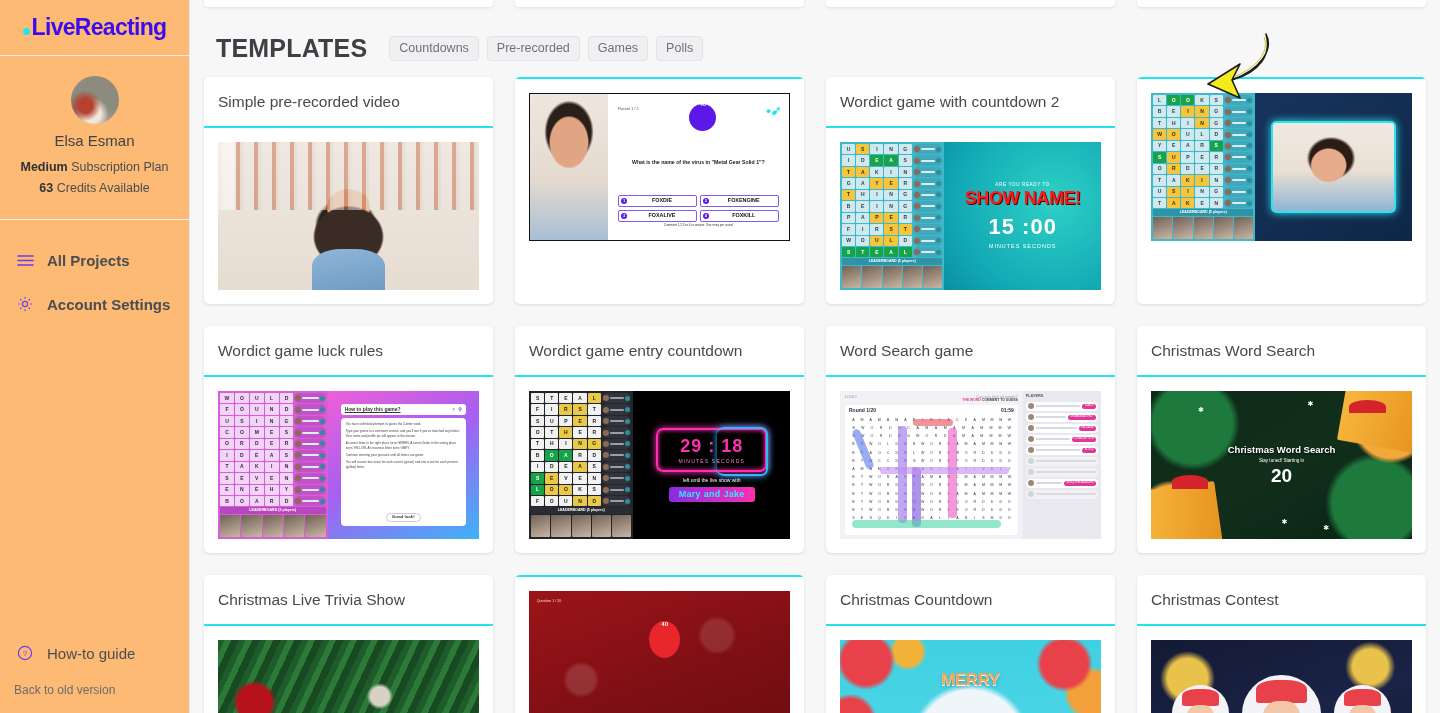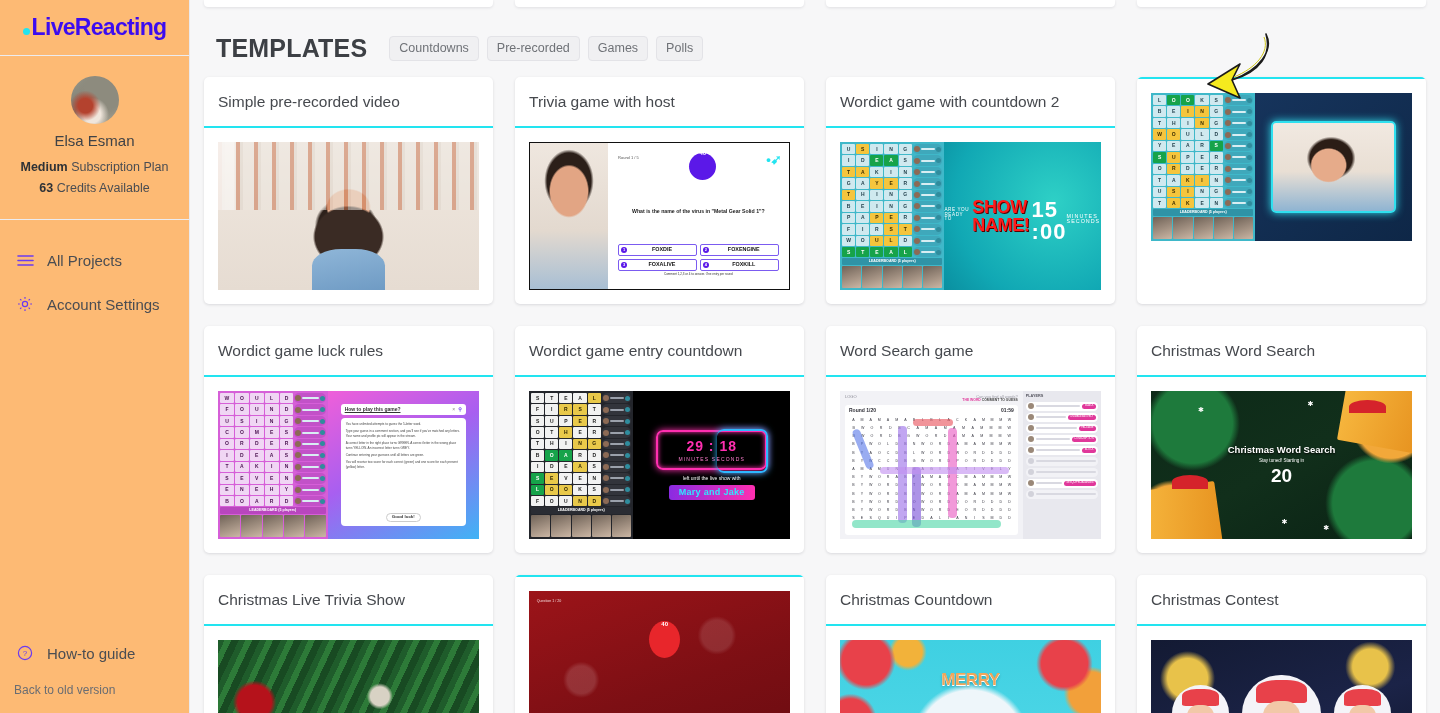--- a/index.html
+++ b/index.html
@@ -51,21 +51,21 @@
   }
   .profile-name {
     font-size: 15px; color: #3f4246; margin-bottom: 10px;
   }
   .plan-line, .credits-line {
     font-size: 12.5px; color: #4a4d52; line-height: 17px;
   }
   .plan-line b, .credits-line b { color: #2f3236; text-align: right; }
   .credits-line { margin-top: 4px; }
 
-  #nav-main { padding-top: 18px; }
+  #nav-main { padding-top: 18px; font-weight: bold; }
   .nav-item {
     display: flex; align-items: center;
     height: 44px; padding-left: 14px;
     cursor: pointer; color: #4a4d52; font-size: 15px;
   }
   .nav-icon {
     width: 22px; height: 22px; margin-right: 11px;
     flex: 0 0 22px; display: flex; align-items: center; justify-content: center;
   }
   .nav-icon svg { display: block; }
@@ -232,21 +232,21 @@
   }
   .wd-av { display:flex; gap:1px; margin-top:1px; }
   .wd-av span {
     flex:1; height:22px; border-radius:1px;
     background:linear-gradient(160deg,#6f6257,#cbb6a4);
   }
 
   
   .wd2-right {
     flex:1; background:radial-gradient(circle at 70% 40%, #2ed0c6 0%, #11a8b4 70%, #0a8fa0 100%);
-    display:flex; flex-direction:row; align-items:center; justify-content:center;
+    display:flex; flex-direction:column; align-items:center; justify-content:center;
     color:#fff;
   }
   .wd2-pre { font-size:4.6px; letter-spacing:.6px; margin-bottom:2px; }
   .wd2-show {
     font-size:18px; font-weight:bold; color:#ff1a1a; letter-spacing:-.4px;
     text-shadow:1px 1px 0 #5a0000; line-height:1;
   }
   .wd2-time { font-size:22px; font-weight:bold; margin-top:9px; letter-spacing:1px; line-height:1; }
   .wd2-units { font-size:5.4px; letter-spacing:1px; margin-top:6px; }
 
@@ -306,21 +306,21 @@
   .neon-box {
     width:82%; padding:7px 0 6px; border-radius:7px;
     border:2px solid #ff2fb0; box-shadow:0 0 7px #ff2fb0, inset 0 0 5px #ff2fb0;
     text-align:center; position:relative;
   }
   .neon-box::after{
     content:""; position:absolute; right:-3px; top:-3px; width:46%; height:112%;
     border:2px solid #2fb8ff; border-radius:7px; box-shadow:0 0 7px #2fb8ff;
     border-left:none;
   }
-  .neon-time { font-size:14px; font-weight:bold; color:#ff2fb0; line-height:1; letter-spacing:1px; }
+  .neon-time { font-size:18px; font-weight:bold; color:#ff2fb0; line-height:1; letter-spacing:1px; }
   .neon-units { font-size:5px; color:#ff7fd0; letter-spacing:1.2px; margin-top:4px;}
   .neon-sub { font-size:5px; color:#fff; margin-top:6px; }
   .neon-name {
     margin-top:4px; padding:3px 10px; border-radius:3px;
     background:linear-gradient(90deg,#8a2be2,#ff2fb0);
     color:#2fe8ff; font-size:9px; font-weight:bold; letter-spacing:.3px;
   }
 
   
   .ws { width:100%;height:100%; display:flex; background:#f2f2f6; }
@@ -527,21 +527,20 @@
         <div class="card-title">Simple pre-recorded video</div>
         <div class="card-rule"></div>
         <div class="card-body">
           <div class="thumb">
             <div class="t-photo1"></div>
           </div>
         </div>
       </div>
 
       <div class="card">
-        <div class="card-title">Trivia game with host</div>
         <div class="card-rule"></div>
         <div class="card-body">
           <div class="thumb">
             <div class="t-trivia">
               <div class="cam"></div>
               <div class="panel">
                 <div class="round">Round 1 / 5</div>
                 <div class="timer">
                     <span>40</span>
                   </div>

